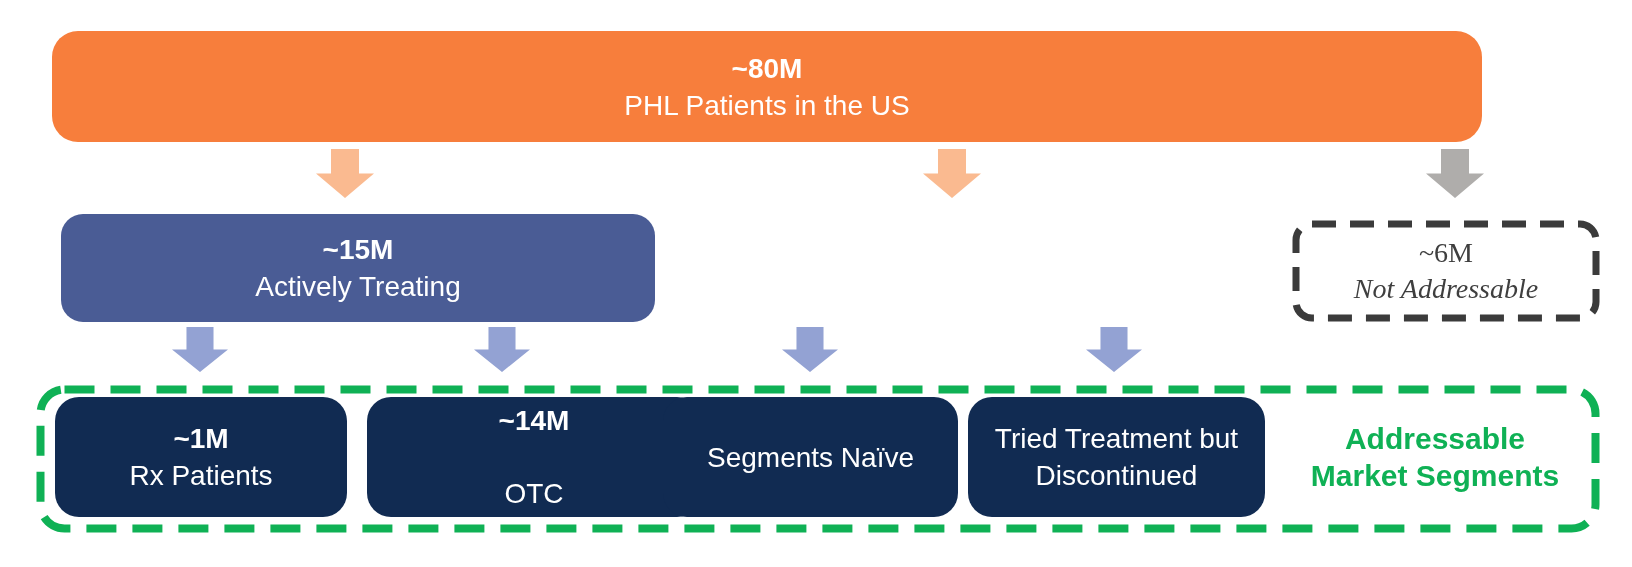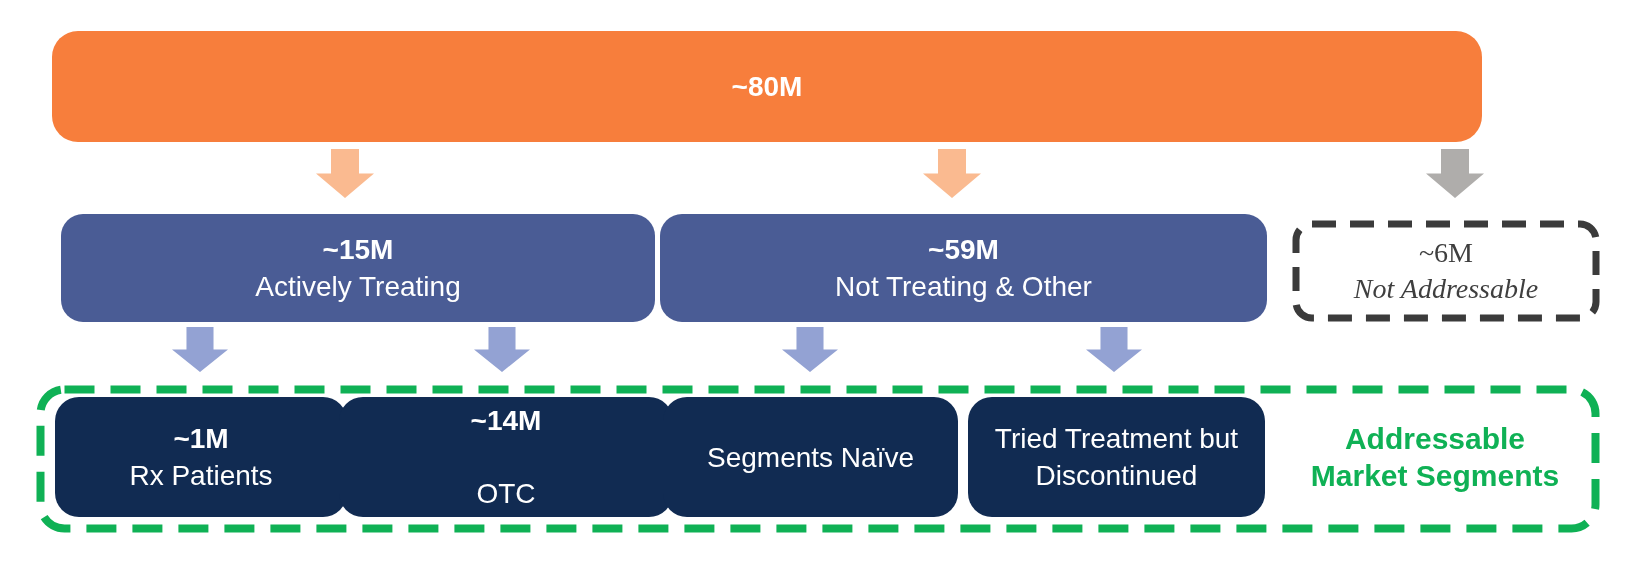--- a/index.html
+++ b/index.html
@@ -15,21 +15,21 @@
     display:flex;flex-direction:column;align-items:center;justify-content:center;
     text-align:center;color:#ffffff;
     line-height:37px;font-size:28px;
   }
   .box .val{font-weight:700;}
   .top-box{left:52px;top:31px;width:1430px;height:111px;border-radius:26px;}
   .mid-box-a{left:53px;top:214px;width:594px;height:108px;border-radius:22px;margin-left:8px;}
   .mid-box-b{left:660px;top:214px;width:607px;height:108px;border-radius:22px;}
   .seg-box{top:397px;height:120px;border-radius:24px;}
   .seg-1{left:55px;width:292px;}
-  .seg-2{left:339px;width:334px;gap:36px;}
+  .seg-2{left:367px;width:334px;gap:36px;}
   .seg-3{left:663px;width:295px;}
   .seg-4{left:968px;width:297px;padding:8px 10px;box-sizing:border-box;}
   .arrow{position:absolute;display:block;}
   .arrow-r1{top:149px;width:58px;height:49px;}
   .arrow-r2{top:327px;width:56px;height:45px;}
   .dashed-na{position:absolute;left:1292px;top:220px;width:308px;height:102px;}
   .dashed-na .frame{position:absolute;left:0;top:0;}
   .dashed-na .inner{
     position:absolute;left:0;top:0;width:100%;height:100%;
     display:flex;flex-direction:column;align-items:center;justify-content:center;
@@ -43,39 +43,36 @@
     font-size:30px;font-weight:700;line-height:37px;white-space:pre-line;
   }
 </style>
 </head>
 <body>
 
 <div class="canvas">
 
   <div class="box top-box" style="background: rgb(247, 126, 60);">
     <div class="val">~80M</div>
+    <div class="lbl">PHL Patients in the US</div>
   </div>
 
   <svg class="arrow arrow-r1" style="left:316px;" viewBox="0 0 58 48" preserveAspectRatio="none">
     <polygon points="15,0 43,0 43,24 58,24 29,48 0,24 15,24" fill="#FABA90"></polygon>
   </svg>
   <svg class="arrow arrow-r1" style="left:923px;" viewBox="0 0 58 48" preserveAspectRatio="none">
     <polygon points="15,0 43,0 43,24 58,24 29,48 0,24 15,24" fill="#FABA90"></polygon>
   </svg>
   <svg class="arrow arrow-r1" style="left:1426px;" viewBox="0 0 58 48" preserveAspectRatio="none">
     <polygon points="15,0 43,0 43,24 58,24 29,48 0,24 15,24" fill="#AFADAB"></polygon>
   </svg>
 
   <div class="box mid-box-a" style="background: rgb(74, 92, 149);">
     <div class="val">~15M</div>
     <div class="lbl">Actively Treating</div>
-  </div>
-  <div class="box mid-box-b" style="background: rgb(74, 92, 149);">
-    <div class="val">~59M</div>
-    <div class="lbl">Not Treating &amp; Other</div>
   </div>
 
   <div class="dashed-na">
     <svg class="frame" width="308" height="102">
       <rect x="4" y="4" width="300" height="94" rx="16" fill="none" stroke-width="7" stroke-dasharray="24 14" stroke="#3B3B3B"></rect>
     </svg>
     <div class="inner" style="color: rgb(63, 63, 63);">
       <div class="val-plain">~6M</div>
       <div class="lbl">Not Addressable</div>
     </div>

